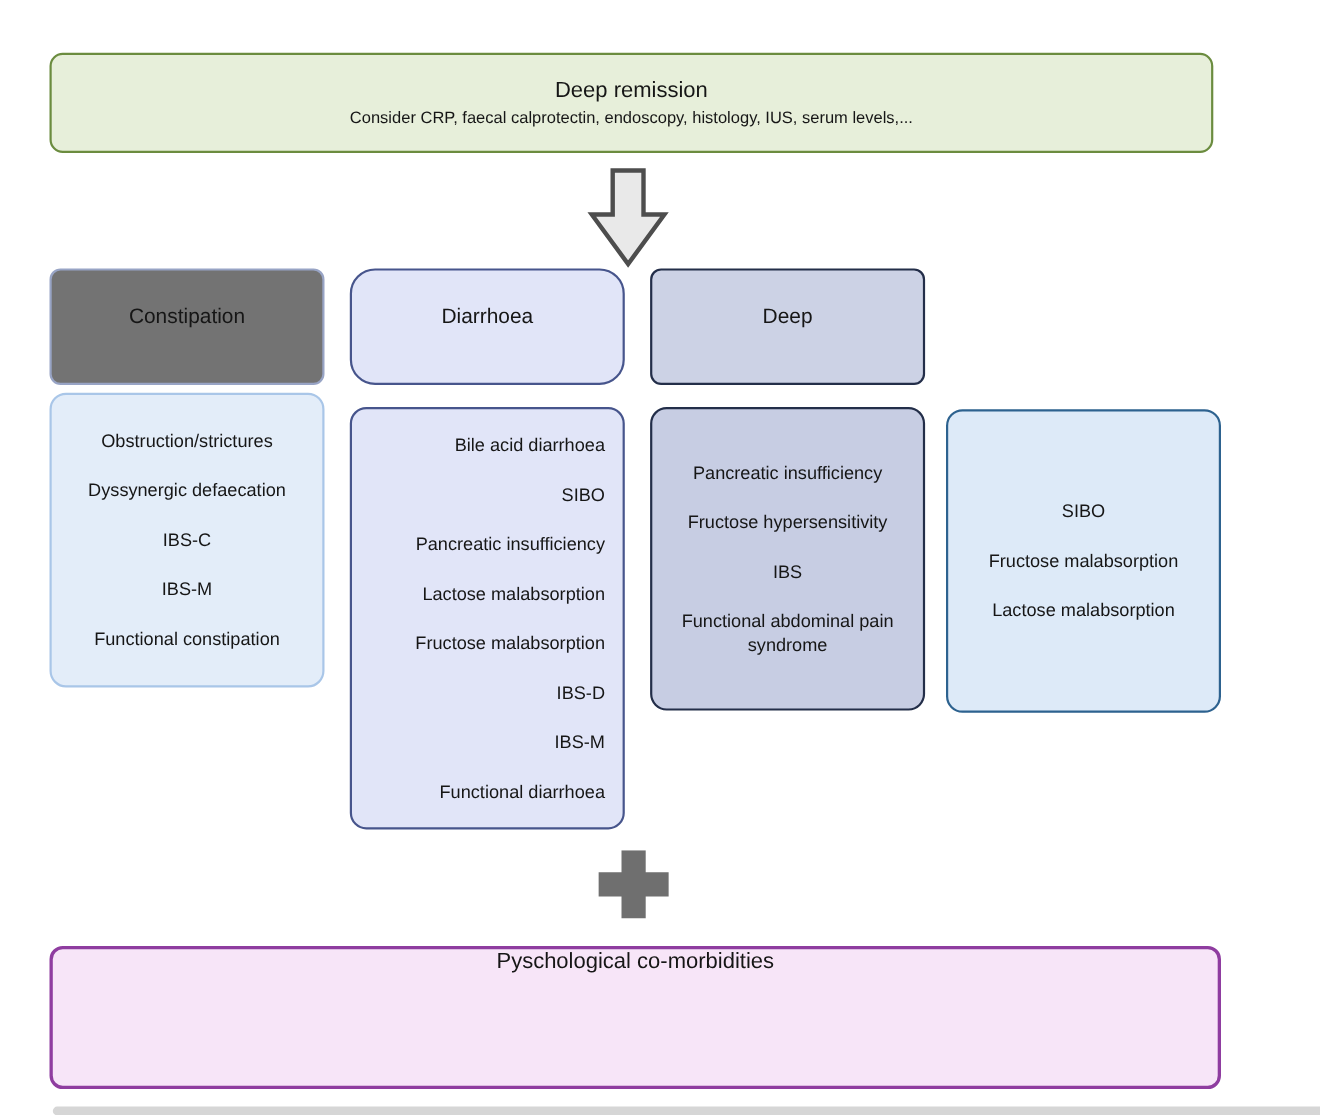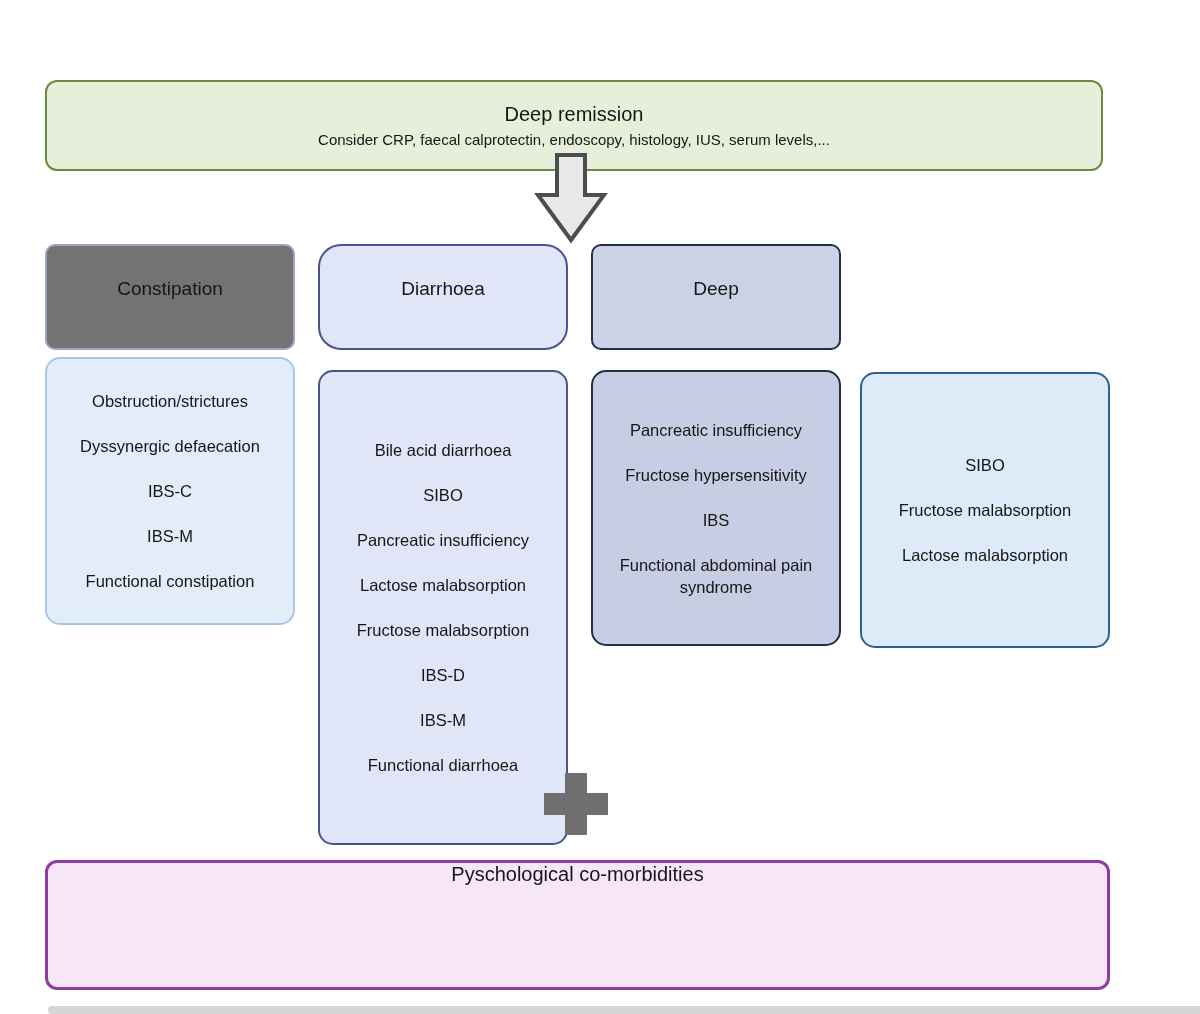--- a/index.html
+++ b/index.html
@@ -12,21 +12,21 @@
     color: #161616;
     overflow: hidden;
   }
   .box { position: absolute; box-sizing: border-box; border-style: solid; }
 
   
   .remission {
     left: 45px; top: 48px; width: 1058px; height: 91px;
     border-width: 2.5px; border-radius: 12px;
     display: flex; flex-direction: column; align-items: center; justify-content: center;
-    gap: 5px; text-align: center; margin-top: 32px;
+    gap: 5px; text-align: center;
   }
   .remission-title { font-size: 20px; font-weight: 500; }
   .remission-subtitle { font-size: 15px; font-weight: 400; }
 
   
   .arrow-wrap { position: absolute; left: 531px; top: 152px; width: 80px; height: 92px; }
 
   
   .hdr {
     top: 244px; height: 106px; width: 250px;
@@ -44,21 +44,21 @@
     gap: 23px; padding: 10px 16px;
     font-size: 16.5px; font-weight: 500; text-align: center;
   }
   .item { line-height: 22px; }
 
   .col-0 { left: 45px; }
   .col-1 { left: 318px; }
   .col-2 { left: 591px; }
   .col-3 { left: 860px; }
   .list-0 { top: 357px; height: 268px; }
-  .list-1 { top: 370px; height: 475px; }
+  .list-1 { top: 370px; height: 384px; align-items: flex-end; }
   .list-2 { top: 370px; height: 276px; }
   .list-3 { top: 372px; height: 276px; }
 
   
   .plus-wrap { position: absolute; left: 544px; top: 773px; width: 64px; height: 62px; }
 
   
   .psych {
     left: 45px; top: 860px; width: 1065px; height: 130px;
     border-width: 3px; border-radius: 12px;

